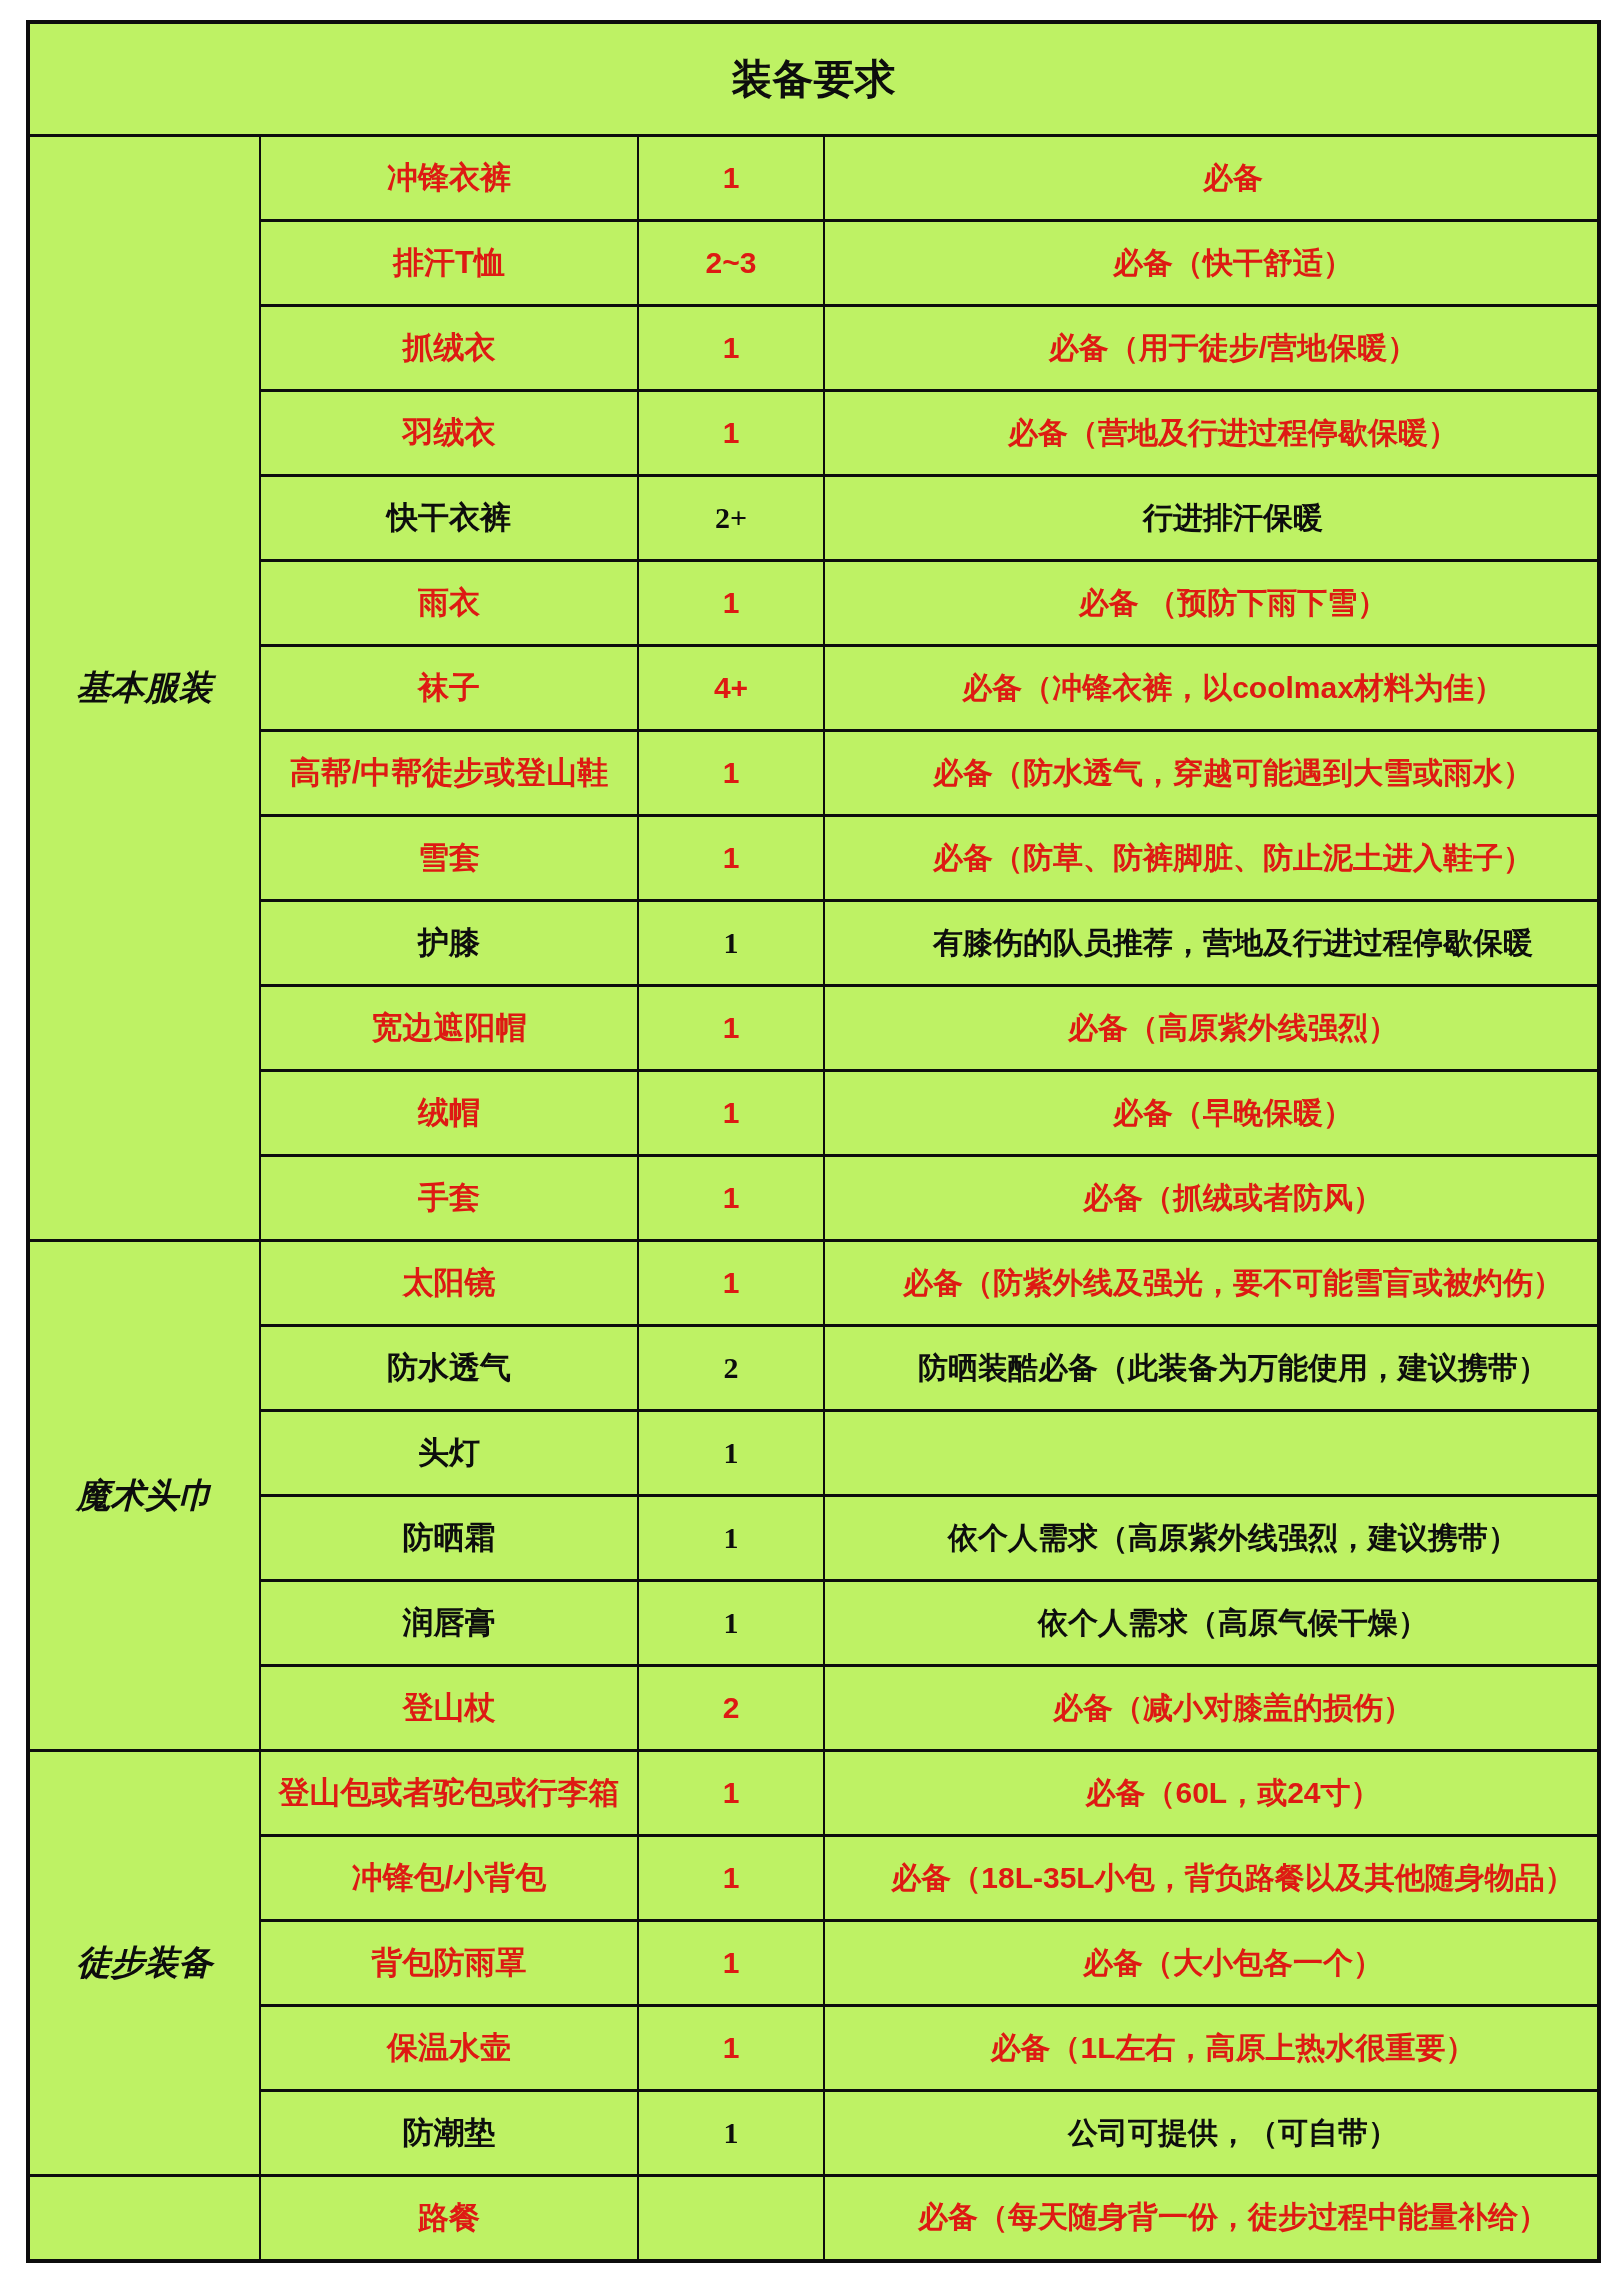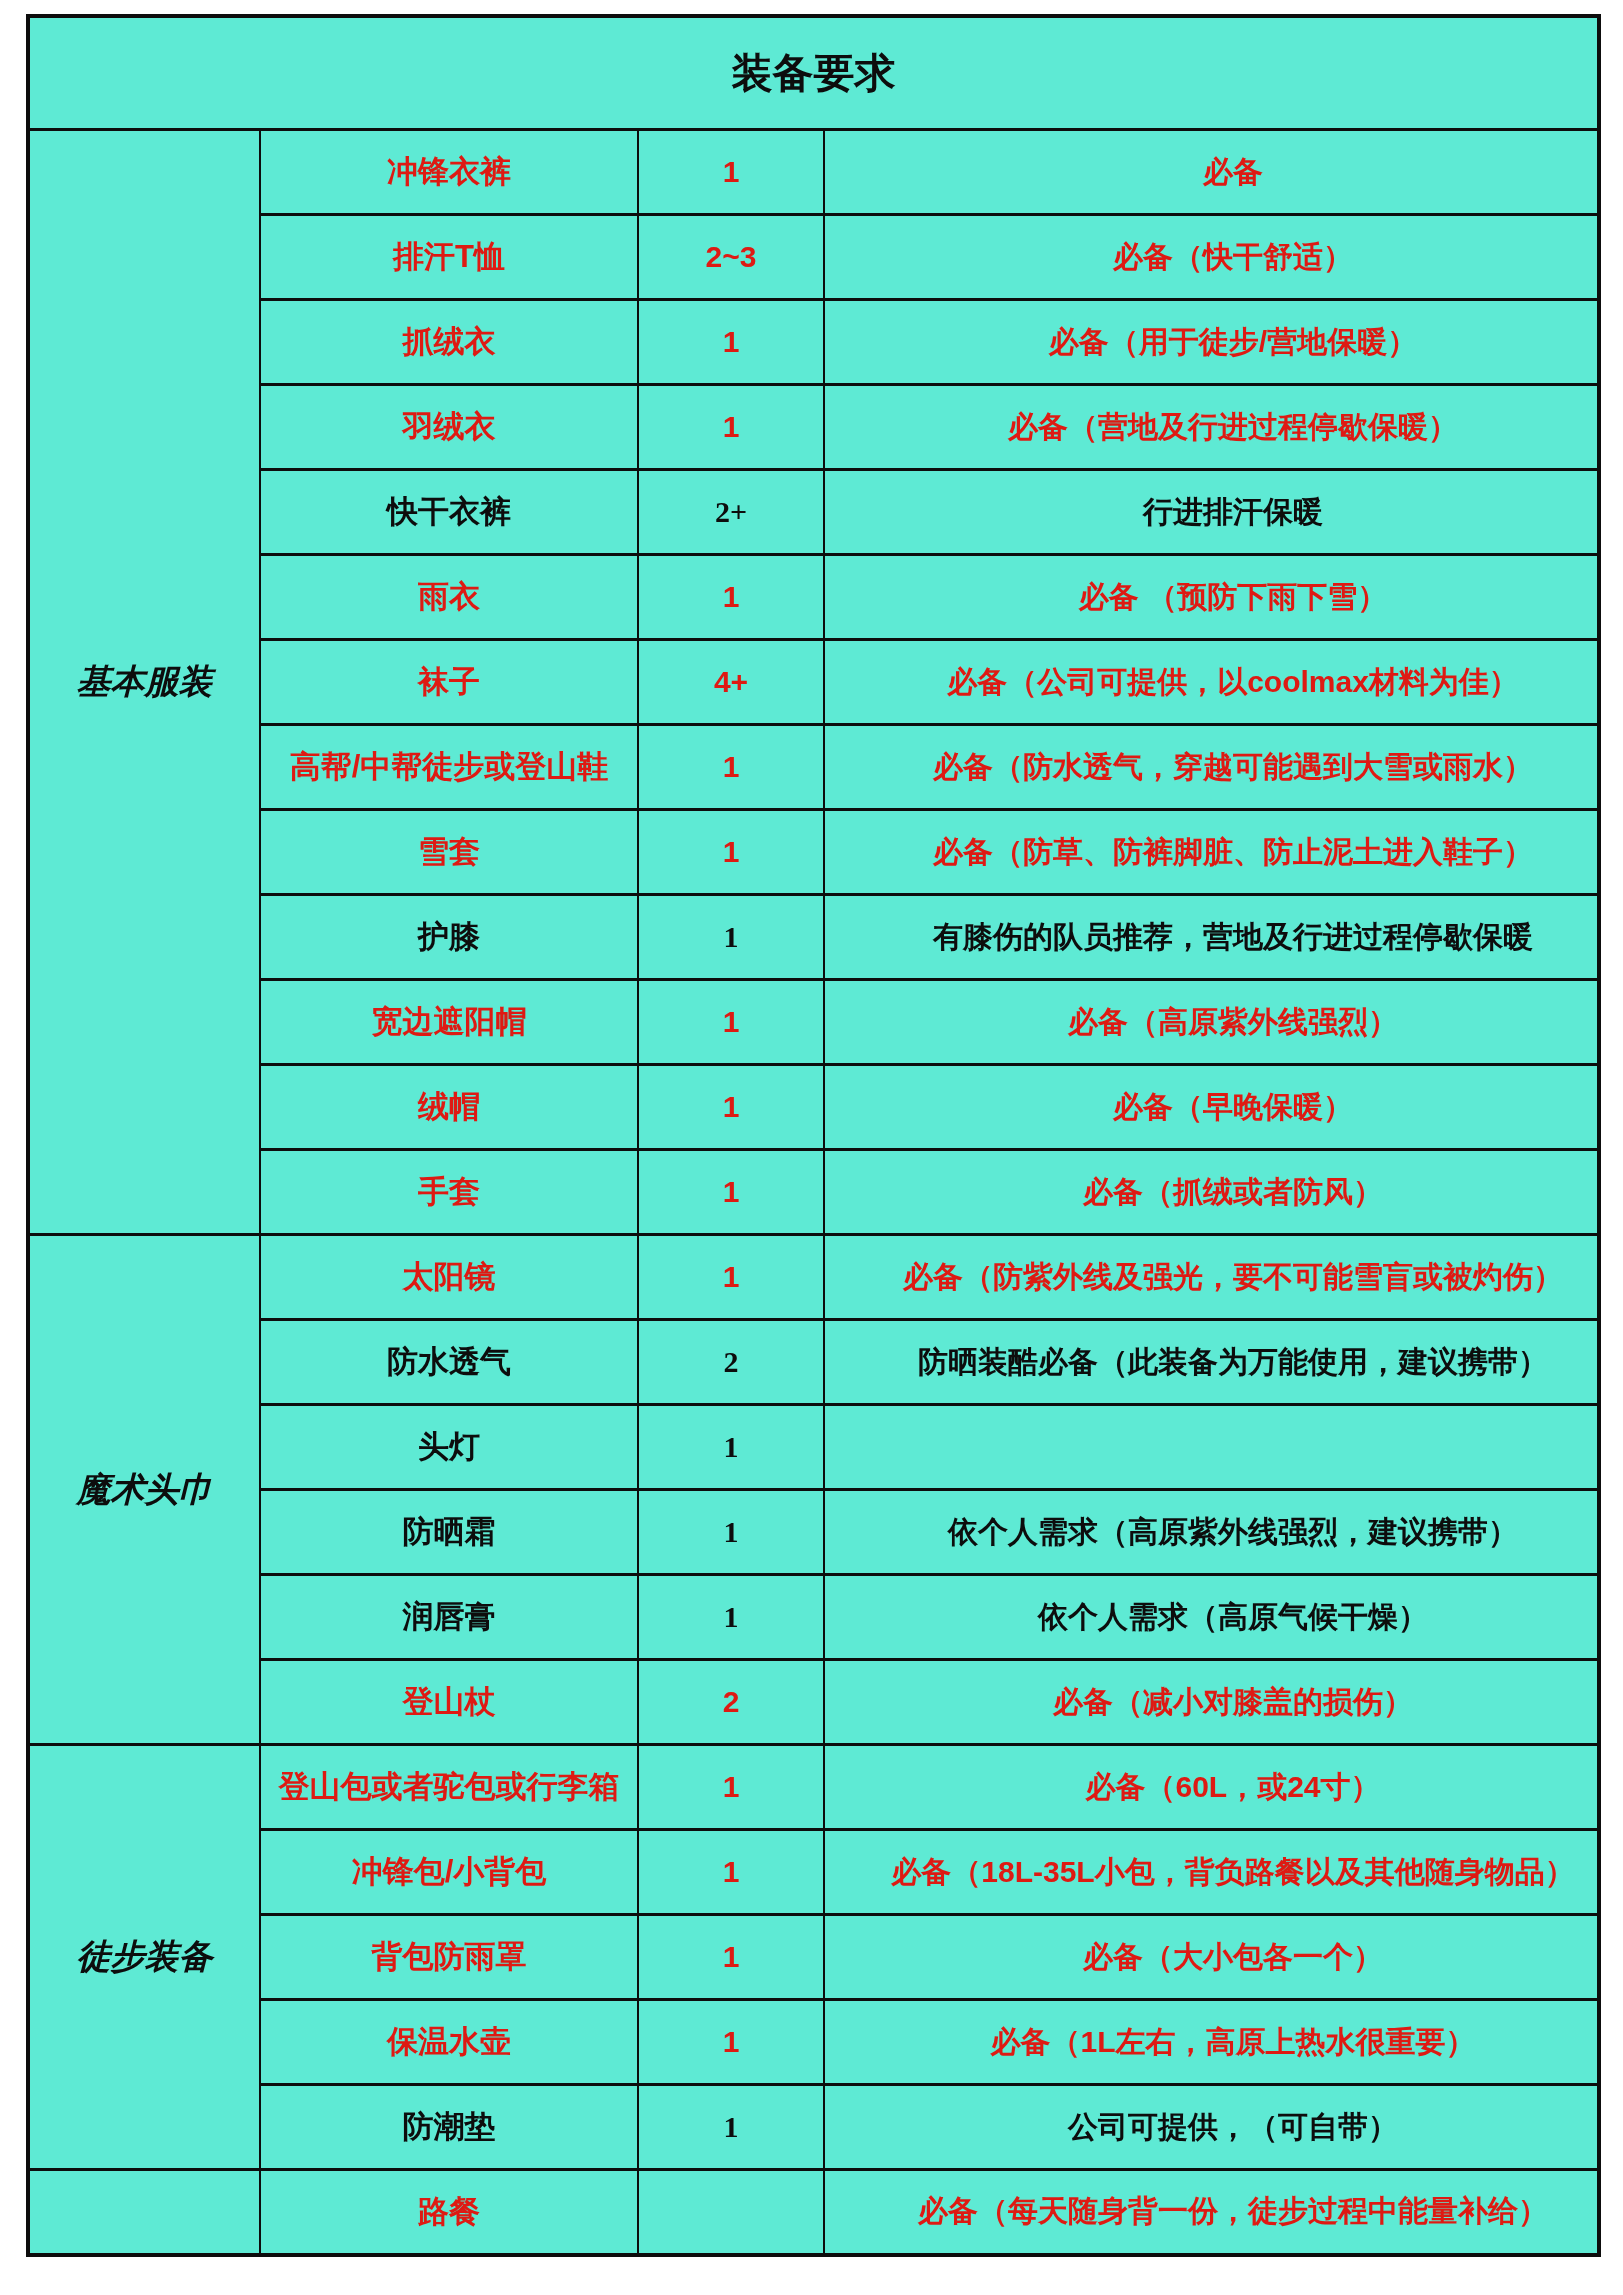--- a/index.html
+++ b/index.html
@@ -10,25 +10,25 @@
   body {
     width: 1623px;
     height: 2295px;
     position: relative;
     font-family: "Liberation Sans", sans-serif;
     font-weight: 700;
   }
   table.equip {
     position: absolute;
     left: 26px;
-    top: 14px;
+    top: 20px;
     width: 1570px;
     border-collapse: collapse;
     table-layout: fixed;
-    background: #5eead4;
+    background: #bef264;
     border: 4.6px solid #0d0d0d;
   }
   td {
     border: 2px solid #0d0d0d;
     border-top-width: 3.3px;
     border-bottom-width: 3.3px;
     text-align: center;
     vertical-align: middle;
     padding: 0;
     color: #0d0d0d;
@@ -91,21 +91,21 @@
     <td class="note">行进排汗保暖</td>
   </tr>
   <tr class="data red">
     <td class="item">雨衣</td>
     <td class="qty">1</td>
     <td class="note">必备 （预防下雨下雪）</td>
   </tr>
   <tr class="data red">
     <td class="item">袜子</td>
     <td class="qty">4+</td>
-    <td class="note">必备（公司可提供，以coolmax材料为佳）</td>
+    <td class="note">必备（冲锋衣裤，以coolmax材料为佳）</td>
   </tr>
   <tr class="data red">
     <td class="item">高帮/中帮徒步或登山鞋</td>
     <td class="qty">1</td>
     <td class="note">必备（防水透气，穿越可能遇到大雪或雨水）</td>
   </tr>
   <tr class="data red">
     <td class="item">雪套</td>
     <td class="qty">1</td>
     <td class="note">必备（防草、防裤脚脏、防止泥土进入鞋子）</td>

